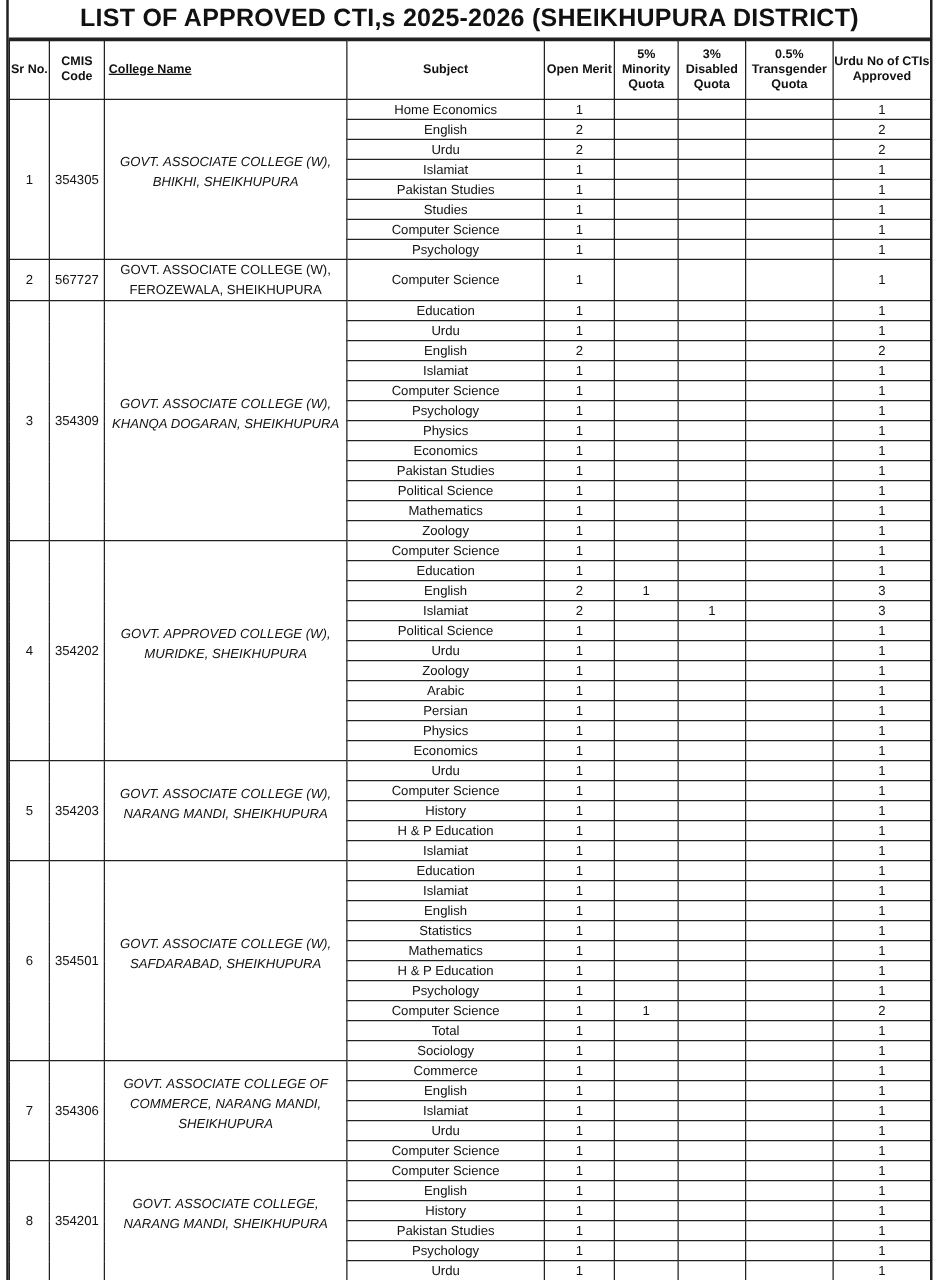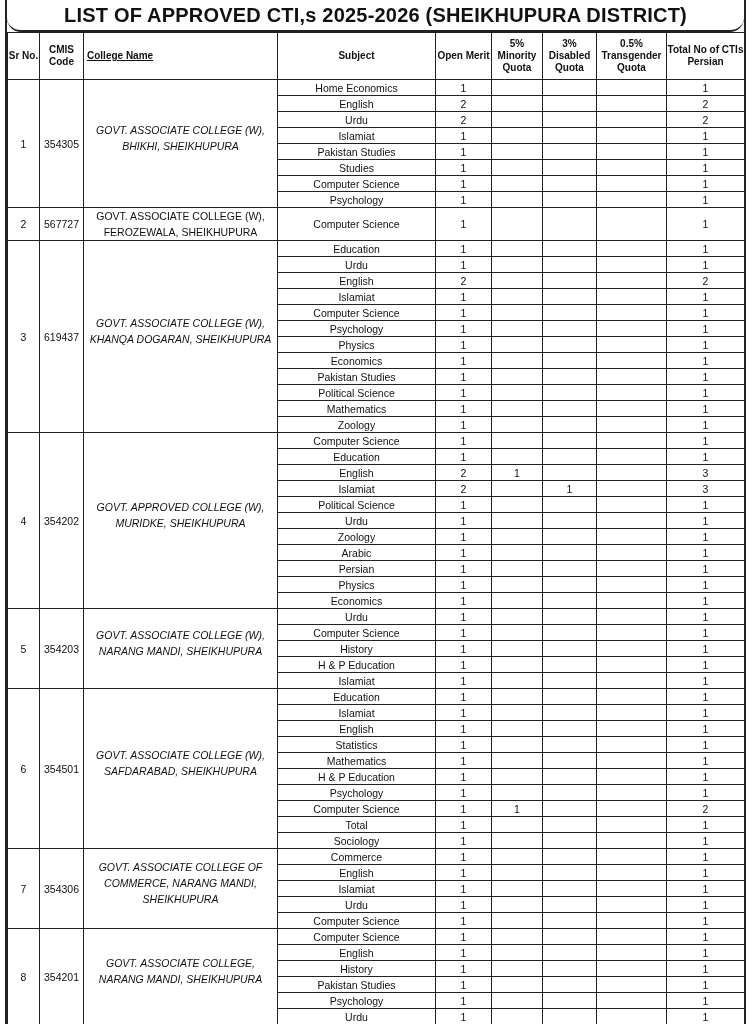--- a/index.html
+++ b/index.html
@@ -1,20 +1,20 @@
 <!DOCTYPE html>
 <html><head>
 <meta charset="utf-8">
 <style>
   html, body { margin: 0; padding: 0; background: #ffffff; }
   body { width: 750px; height: 1024px; overflow: hidden; position: relative;
          font-family: "Liberation Sans", sans-serif; color: #111; }
   .sheet { position: absolute; left: 5px; top: 0px; width: 737px; border-left: 2px solid #222; border-right: 2px solid #222; }
   .title { height: 30px; line-height: 30px; text-align: center; font-weight: bold; font-size: 20px;
-           letter-spacing: 0.2px; border-bottom: 2px solid #222; white-space: nowrap; border-radius: 14px; }
+           letter-spacing: 0.2px; border-bottom: 2px solid #222; white-space: nowrap; }
   table { border-collapse: collapse; width: 737px; table-layout: fixed; }
   th, td { border: 1px solid #222; padding: 0; text-align: center; vertical-align: middle; }
   th { font-weight: bold; font-size: 10px; line-height: 12px; height: 46px; }
   td { font-size: 10.5px; height: 15px; line-height: 14px; white-space: nowrap; }
   th.college-h { text-align: left; padding-left: 3px; text-decoration: underline; }
   td.sr, td.cmis { font-size: 10.5px; }
   td.college { font-size: 10.5px; line-height: 16px; white-space: normal; padding: 0 4px; vertical-align: middle; }
   td.college .inner { position: relative; top: -6px; font-style: italic; }
   tr.tall td { height: 31px; }
   tbody tr:last-child td { border-bottom: 2px solid #222; }
@@ -42,21 +42,21 @@
     <thead>
       <tr>
         <th>Sr No.</th>
         <th>CMIS Code</th>
         <th class="college-h">College Name</th>
         <th>Subject</th>
         <th>Open Merit</th>
         <th>5% Minority Quota</th>
         <th>3% Disabled Quota</th>
         <th>0.5% Transgender Quota</th>
-        <th>Total No of CTIs Persian</th>
+        <th>Urdu No of CTIs Approved</th>
       </tr>
     </thead>
     <tbody id="tbody">
         <tr>
           <td class="sr" rowspan="8">1</td>
           <td class="cmis" rowspan="8">354305</td>
           <td class="college" rowspan="8">
             <div class="inner">GOVT. ASSOCIATE COLLEGE (W), BHIKHI, SHEIKHUPURA</div>
           </td>
           <td>Home Economics</td>
@@ -130,21 +130,21 @@
           </td>
           <td>Computer Science</td>
           <td>1</td>
           <td></td>
           <td></td>
           <td></td>
           <td>1</td>
         </tr>
         <tr>
           <td class="sr" rowspan="12">3</td>
-          <td class="cmis" rowspan="12">619437</td>
+          <td class="cmis" rowspan="12">354309</td>
           <td class="college" rowspan="12">
             <div class="inner">GOVT. ASSOCIATE COLLEGE (W), KHANQA DOGARAN, SHEIKHUPURA</div>
           </td>
           <td>Education</td>
           <td>1</td>
           <td></td>
           <td></td>
           <td></td>
           <td>1</td>
         </tr>

